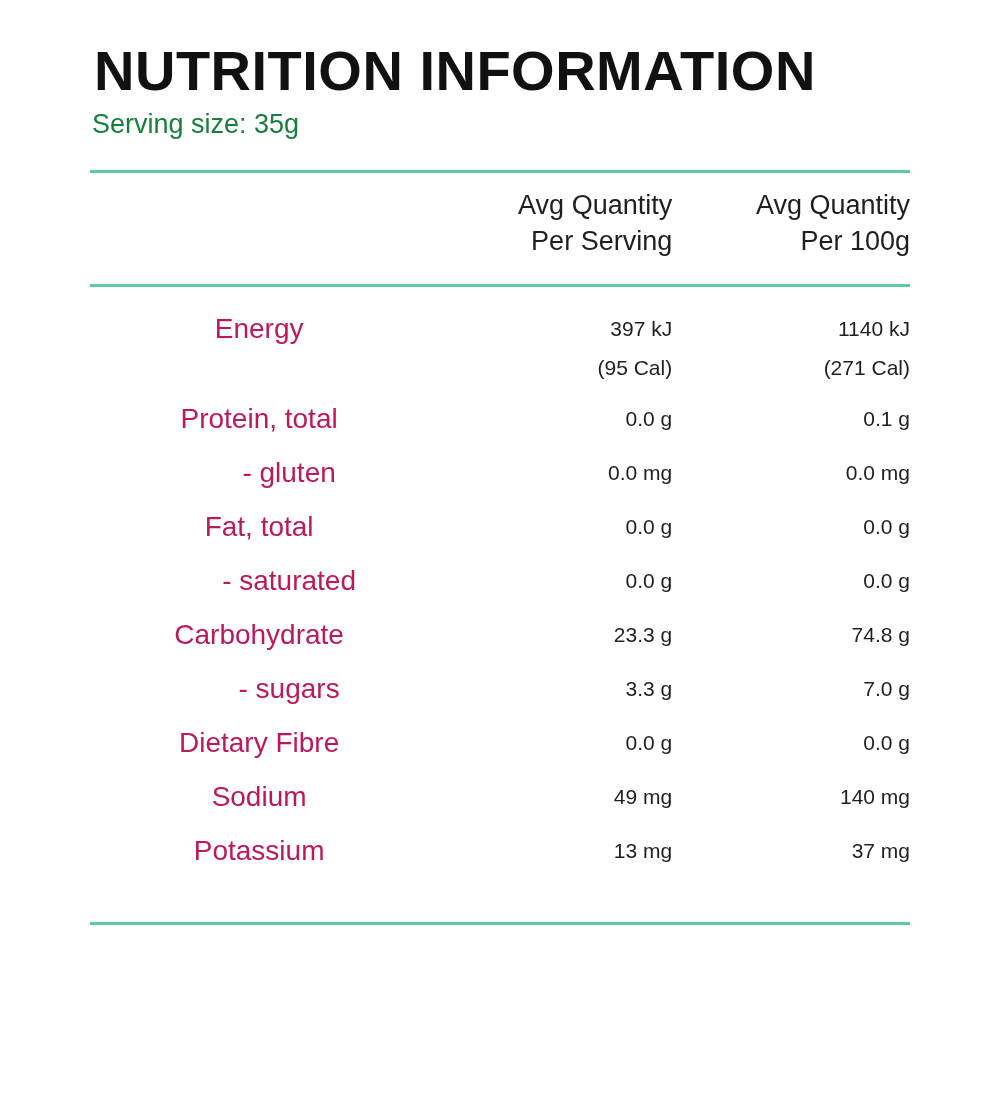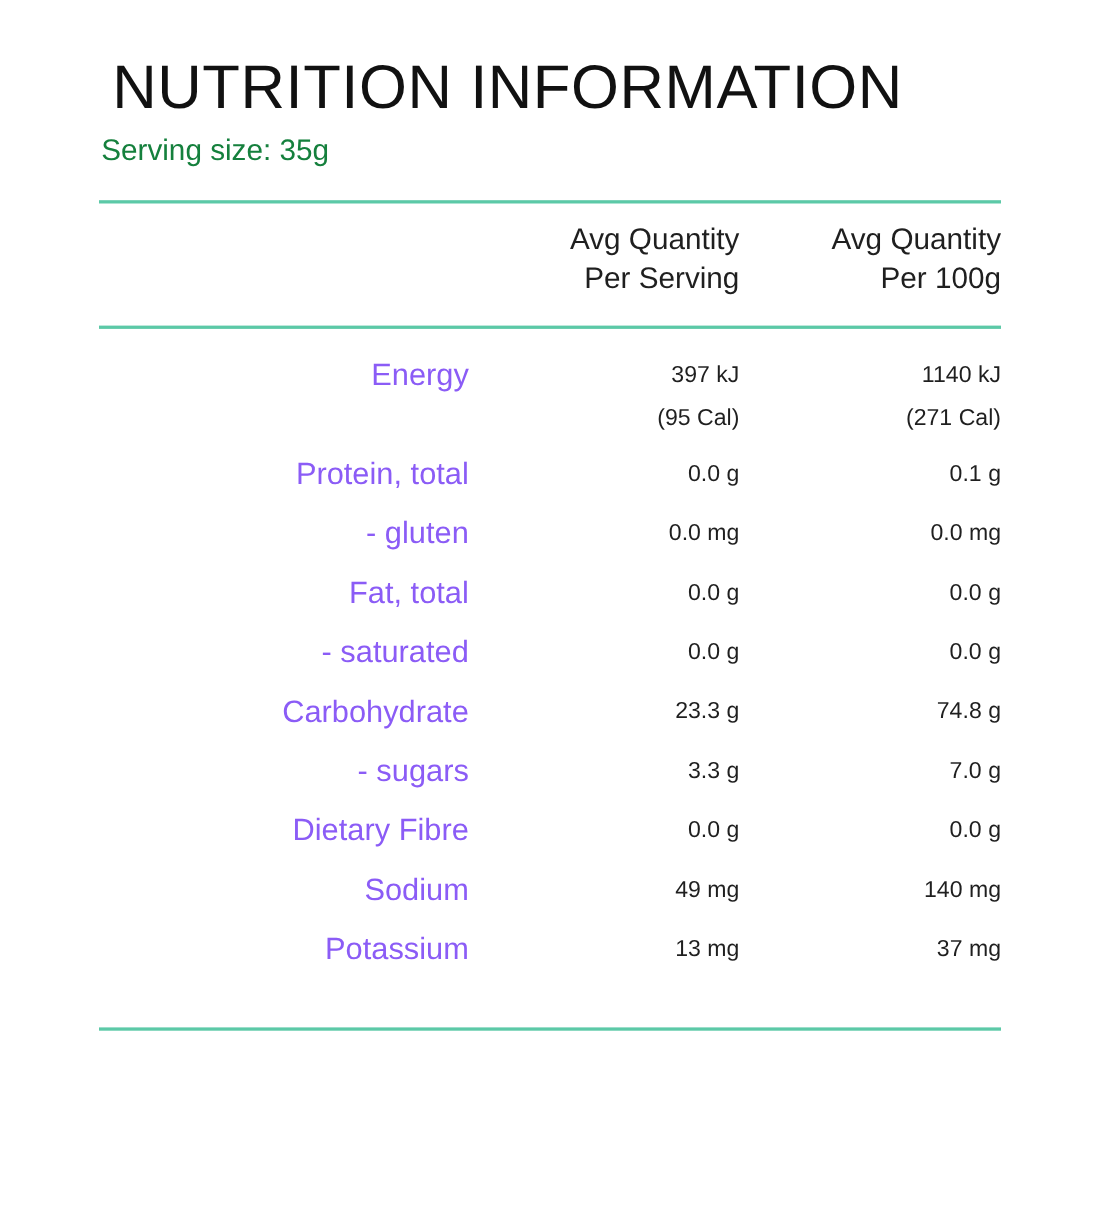--- a/index.html
+++ b/index.html
@@ -16,24 +16,24 @@
   }
   .panel {
     position: relative;
     width: 1000px;
     height: 1114px;
     box-sizing: border-box;
     padding: 0 90px;
   }
   .title {
     font-size: 56px;
-    font-weight: 400;
+    font-weight: 700;
     letter-spacing: 0.5px;
     line-height: 1.05;
-    margin: 12px;
+    margin: 4px;
     padding-top: 38px;
     color: #111111;
     white-space: nowrap;
   }
   .serving {
     font-size: 27px;
     font-weight: 400;
     margin: 8px 0 0 2px;
     color: #15803d;
   }
@@ -61,24 +61,24 @@
     padding: 14px 0 10px 0;
     vertical-align: top;
     font-weight: 400;
     line-height: 1.35;
     color: #1f1f1f;
   }
   .head-cell .l2 { display: block; }
 
   td.label {
     font-size: 28px;
-    text-align: right;
+    text-align: center;
     padding: 11px 0 11px 2px;
     white-space: nowrap;
-    color: #8b5cf6;
+    color: #be185d;
   }
   td.label.indent { padding-left: 62px; }
   td.value {
     font-size: 21px;
     text-align: right;
     padding: 11px 0;
     white-space: nowrap;
     color: #1f1f1f;
   }
   tr.sub td { padding-top: 0px; padding-bottom: 12px; }

